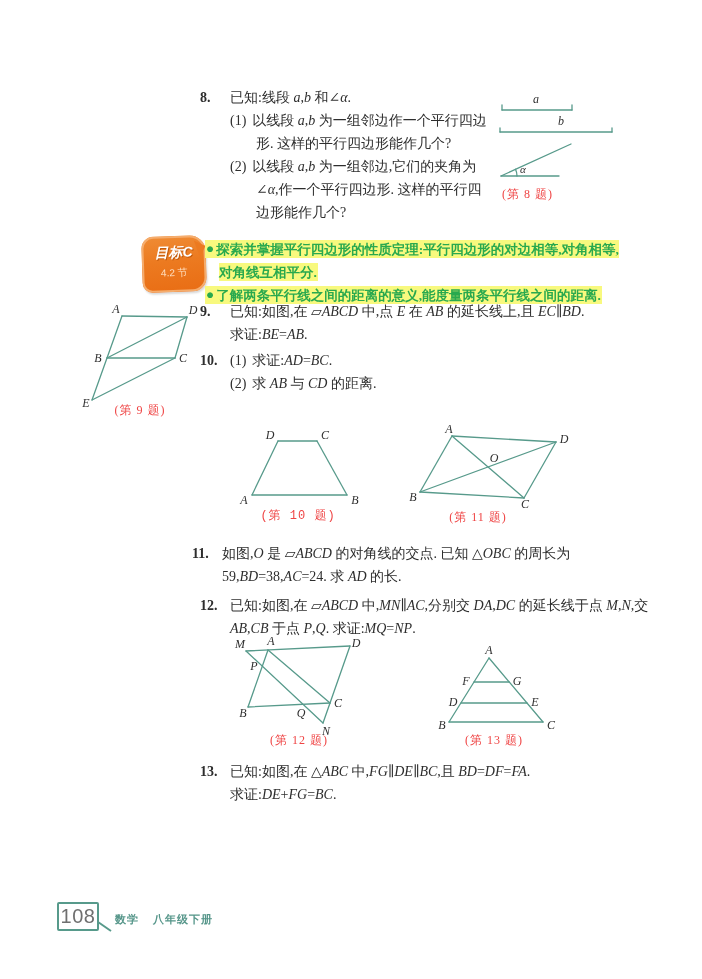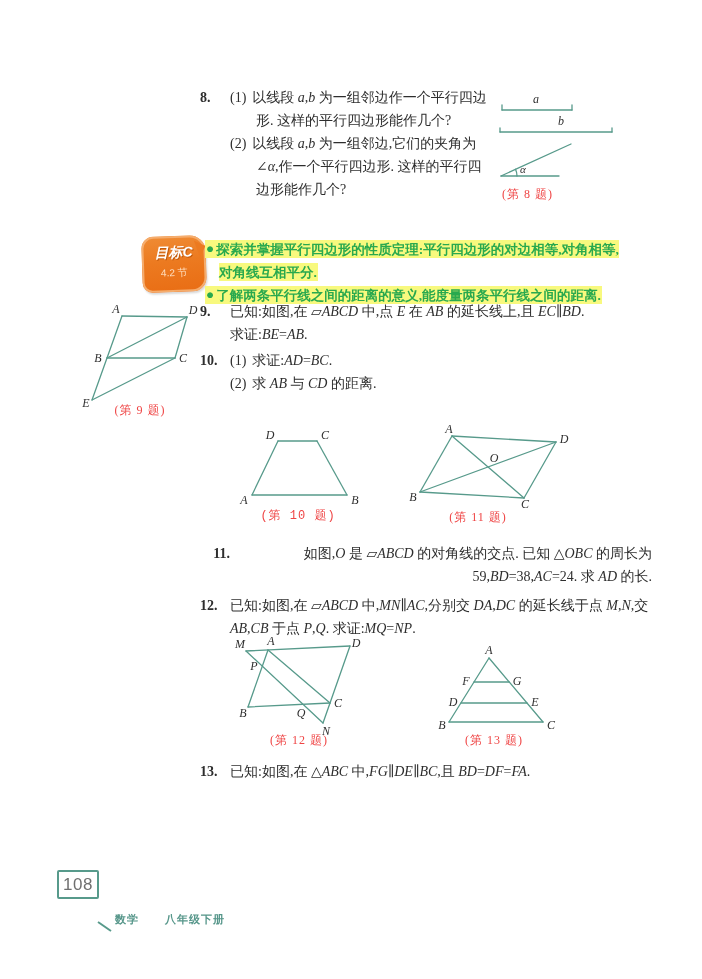--- a/index.html
+++ b/index.html
@@ -33,37 +33,38 @@
          font-family:"Liberation Sans",sans-serif;}
   
   .fig{position:absolute;}
   .fig svg{overflow:visible;display:block;}
   .dln{stroke:#579a8b;stroke-width:1.3;fill:none;stroke-linecap:round;}
   .flb{font-family:"Liberation Serif","DejaVu Serif",serif;font-style:italic;
        font-size:12px;fill:#2f2f2f;text-anchor:middle;}
   .figcap{position:absolute;text-align:center;font-size:12px;color:#ef4444;
           letter-spacing:1px;}
   
-  .pagenum-box{position:absolute;left:57px;top:870px;width:38px;height:25px;
+  .pagenum-box{position:absolute;left:57px;top:902px;width:38px;height:25px;
           border:2px solid #579a8b;border-radius:2px;display:flex;align-items:center;
           justify-content:center;font-family:"Liberation Sans",sans-serif;
-          font-size:17px;color:#6f6f6f;letter-spacing:0.5px;background:#fff;}
+          font-size:20px;color:#6f6f6f;letter-spacing:0.5px;background:#fff;}
   .footer-tail{position:absolute;left:97px;top:920px;}
   .footer-text{position:absolute;left:115px;top:912px;font-size:11px;font-weight:bold;
           color:#56968a;font-family:"Liberation Sans",sans-serif;letter-spacing:1px;}
-  .footer-text .vol{margin-left:26px;}
+  .footer-text .vol{margin-left:14px;}
 </style>
 </head>
 <body>
 
 <div class="page">
 
   <div class="problem" style="left:200px;top:86px;width:300px;">
     <div class="num">8.</div>
     <div class="pbody" style="width:265px;">
+      <div>已知:线段 <i>a</i>,<i>b</i> 和∠<i>α</i>.</div>
       <div class="hang">
         <span class="lbl">(1)</span><span>以线段 <i>a</i>,<i>b</i> 为一组邻边作一个平行四边形. 这样的平行四边形能作几个?</span>
       </div>
       <div class="hang">
         <span class="lbl">(2)</span><span>以线段 <i>a</i>,<i>b</i> 为一组邻边,它们的夹角为∠<i>α</i>,作一个平行四边形. 这样的平行四边形能作几个?</span>
       </div>
     </div>
   </div>
 
   <div class="fig" style="left:495px;top:88px;width:150px;height:100px;">
@@ -159,21 +160,21 @@
       <line class="dln" x1="15" y1="68" x2="151" y2="18"></line>
       <text class="flb" x="44" y="9">A</text>
       <text class="flb" x="159" y="19">D</text>
       <text class="flb" x="8" y="77">B</text>
       <text class="flb" x="120" y="84">C</text>
       <text class="flb" x="89" y="38" style="font-style:italic">O</text>
     </svg>
   </div>
   <div class="figcap" style="left:413px;top:509px;width:130px;">(第 11 题)</div>
 
-  <div class="problem" style="left:200px;top:542px;width:452px;text-align:right;">
+  <div class="problem" style="left:192px;top:542px;width:452px;">
     <div class="num">11.</div>
     <div class="pbody" style="width:422px;">
       <div>如图,<i>O</i> 是 ▱<i>ABCD</i> 的对角线的交点. 已知 △<i>OBC</i> 的周长为 59,<i>BD</i>=38,<i>AC</i>=24. 求 <i>AD</i> 的长.</div>
     </div>
   </div>
 
   <div class="problem" style="left:200px;top:594px;width:452px;">
     <div class="num">12.</div>
     <div class="pbody" style="width:422px;">
       <div>已知:如图,在 ▱<i>ABCD</i> 中,<i>MN</i>∥<i>AC</i>,分别交 <i>DA</i>,<i>DC</i> 的延长线于点 <i>M</i>,<i>N</i>,交 <i>AB</i>,<i>CB</i> 于点 <i>P</i>,<i>Q</i>. 求证:<i>MQ</i>=<i>NP</i>.</div>
@@ -215,20 +216,21 @@
       <text class="flb" x="7" y="84">B</text>
       <text class="flb" x="116" y="84">C</text>
     </svg>
   </div>
   <div class="figcap" style="left:429px;top:732px;width:130px;">(第 13 题)</div>
 
   <div class="problem" style="left:200px;top:760px;width:452px;">
     <div class="num">13.</div>
     <div class="pbody" style="width:422px;">
       <div>已知:如图,在 △<i>ABC</i> 中,<i>FG</i>∥<i>DE</i>∥<i>BC</i>,且 <i>BD</i>=<i>DF</i>=<i>FA</i>.</div>
+      <div>求证:<i>DE</i>+<i>FG</i>=<i>BC</i>.</div>
     </div>
   </div>
 
   <div class="pagenum-box">108</div>
   <svg class="footer-tail" width="18" height="14">
     <line x1="1" y1="2" x2="14" y2="11" stroke="#579a8b" stroke-width="2"></line>
   </svg>
   <div class="footer-text">
     <span>数学</span><span class="vol">八年级下册</span>
   </div>

